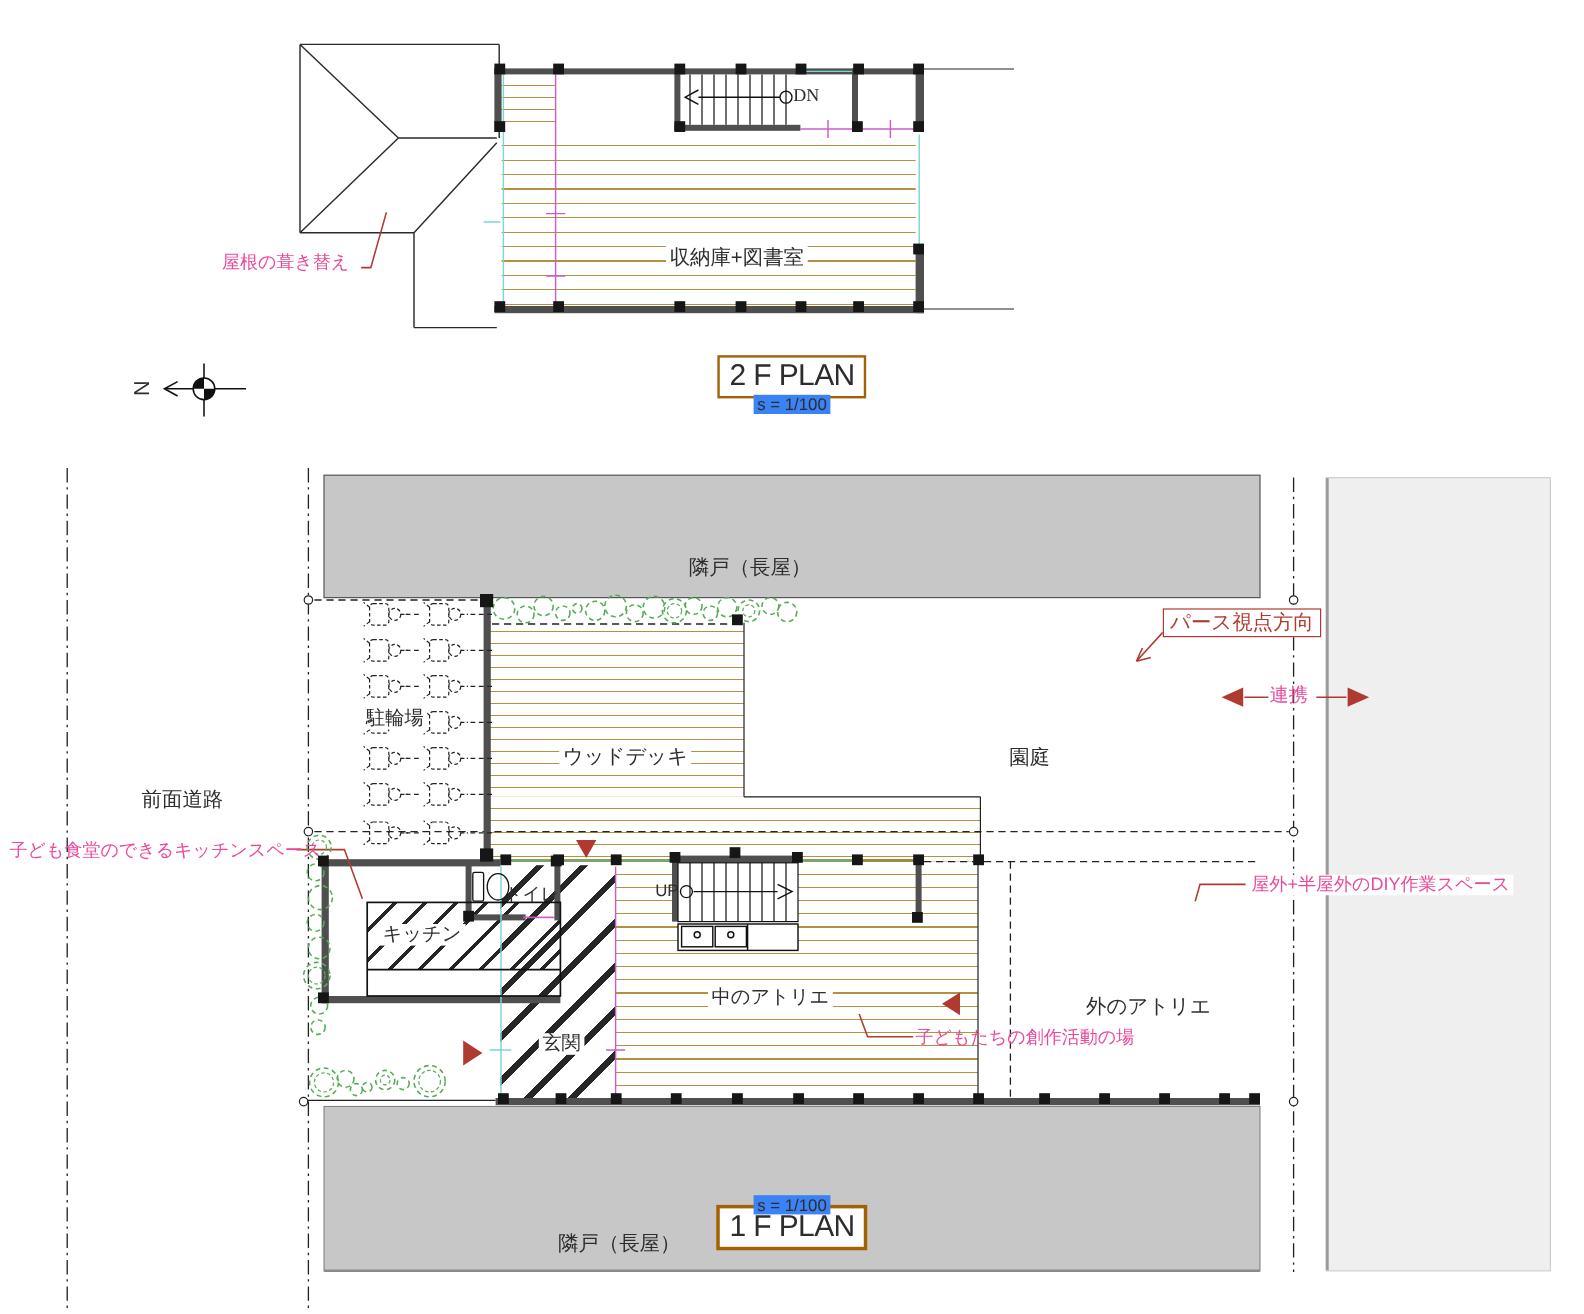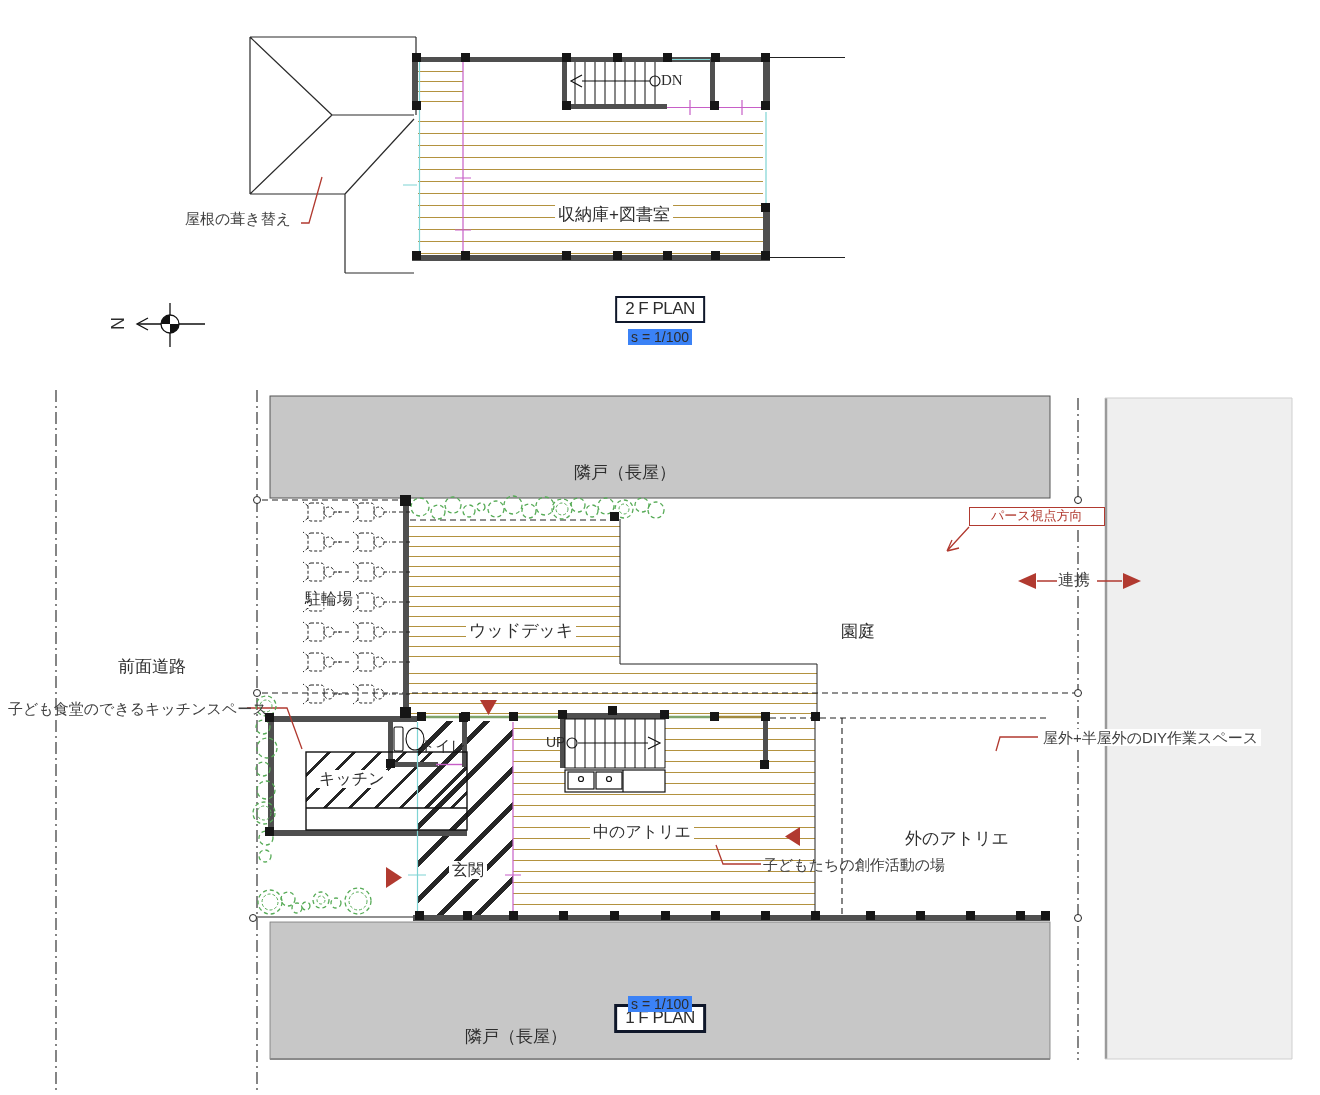--- a/index.html
+++ b/index.html
@@ -9,29 +9,29 @@
   }
   .fill{position:absolute;}
   .wood10{background:repeating-linear-gradient(to bottom, transparent 0 9px, #b3923f 9px 10px);}
   .wood11{background:repeating-linear-gradient(to bottom, transparent 0 10px, #b3923f 10px 11px);}
   .wood12{background:repeating-linear-gradient(to bottom, transparent 0 11px, #b3923f 11px 12px);}
   .hatch-big{background:repeating-linear-gradient(135deg, transparent 0 21px, #262626 21px 26px);}
   .hatch-small{background:repeating-linear-gradient(135deg, transparent 0 15px, #262626 15px 18px);}
   svg.overlay{position:absolute;left:0;top:0;z-index:2;}
   .lbl{position:absolute;z-index:3;white-space:nowrap;line-height:1.15;}
   .bg{background:#fff;padding:0 3px;}
-  .red{color:#404040;}
+  .red{color:#ec4899;}
   .cjk17{font-size:17px;margin-top:32px;}
   .cjk16{font-size:16px;}
   .cjk15{font-size:15px;}
   .center{transform:translateX(-50%);}
-  .titlebox{border:2px solid #0f172a;background:#fff;font-size:17px;letter-spacing:-0.5px;padding:1px 8px 2px 8px;}
+  .titlebox{border:2px solid #a16207;background:#fff;font-size:25px;letter-spacing:-0.5px;padding:1px 8px 2px 8px;}
   .titlebox.heavy{border-width:3px;}
   .scale{font-size:14px;background:#3b82f6;padding:0 3px;}
-  .redbox{border:1.2px solid #b13a30;background:#fff;color:#b13a30;font-size:13px;padding:1px 21px;}
+  .redbox{border:1.2px solid #b13a30;background:#fff;color:#b13a30;font-size:17px;padding:1px 5px;}
   .honkan{
     border:2.5px solid #111;background:#fff;font-size:16px;text-align:center;
     padding:1px 6px;z-index:3;position:absolute;line-height:1.25;
   }
   .north-n{position:absolute;z-index:3;font-size:18px;transform:rotate(-90deg);}
 </style>
 </head>
 <body>
 
 <div class="canvas">

